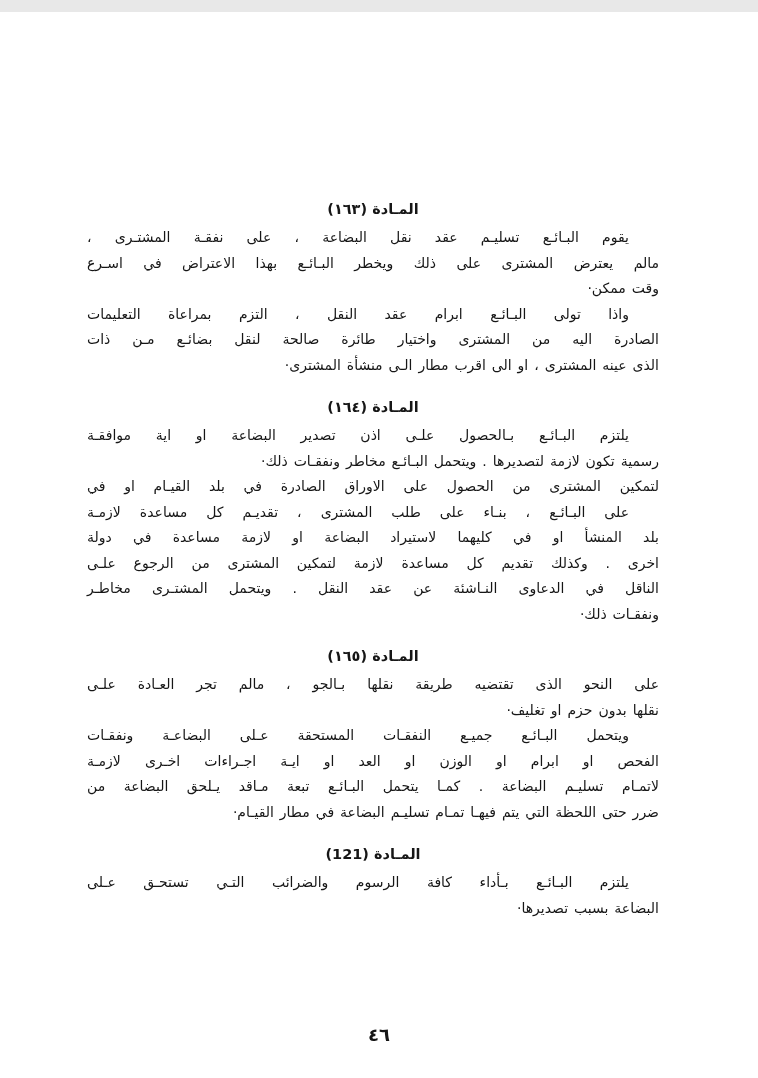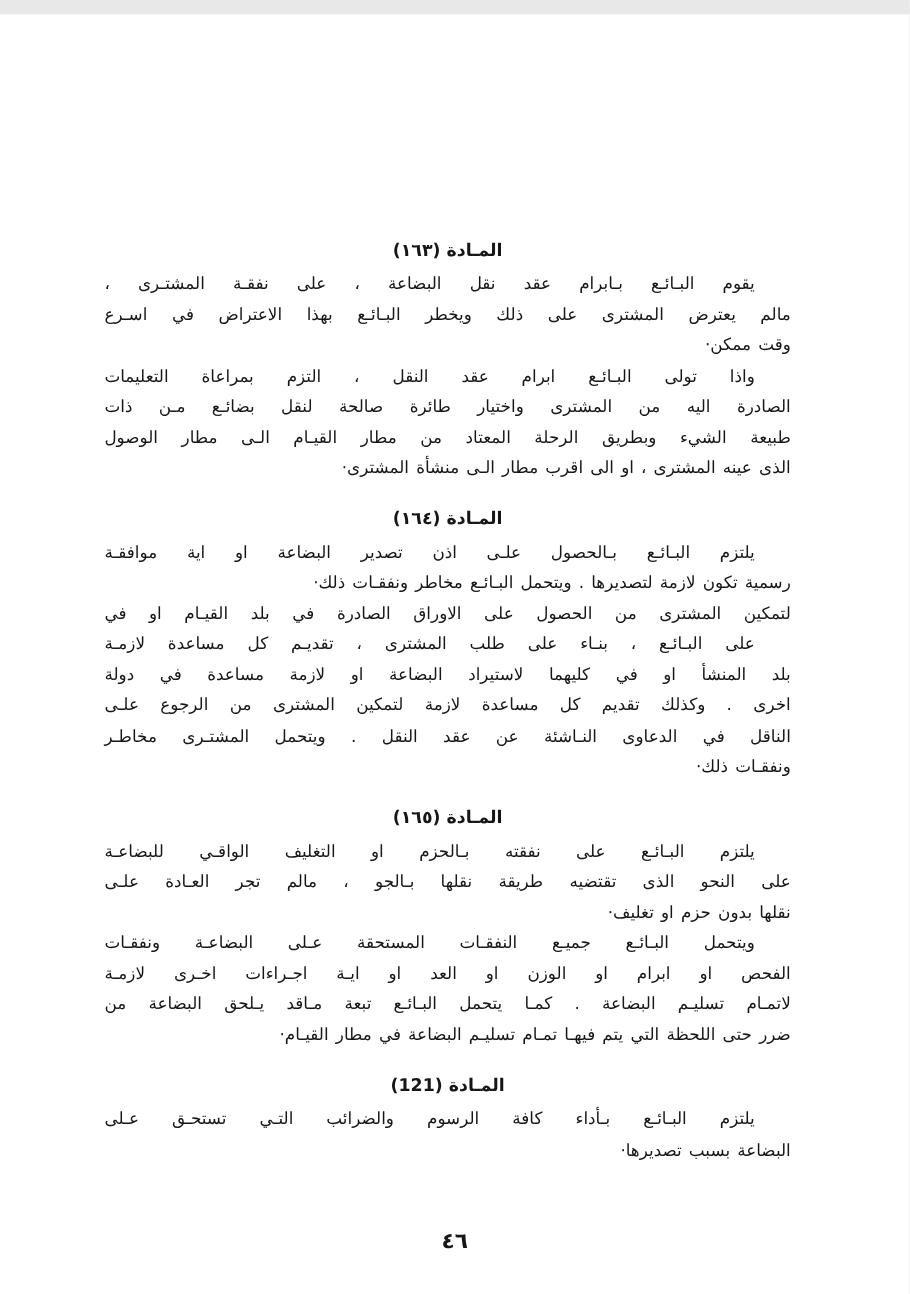--- a/index.html
+++ b/index.html
@@ -66,28 +66,27 @@
 </style>
 </head>
 <body>
 
 <div class="page">
   <div class="content">
 
     <section class="article">
       <h3 class="article-title">المـادة (١٦٣)</h3>
       <div class="paragraph">
-        <div class="line indent">يقوم البـائـع بـابرام عقد نقل البضاعة ، على نفقـة المشتـرى ،</div>
+        <div class="line indent">يقوم البـائـع تسليـم عقد نقل البضاعة ، على نفقـة المشتـرى ،</div>
         <div class="line">مالم يعترض المشترى على ذلك ويخطر البـائـع بهذا الاعتراض في اسـرع</div>
         <div class="line last">وقت ممكن·</div>
       </div>
       <div class="paragraph">
         <div class="line indent">واذا تولى البـائـع ابرام عقد النقل ، التزم بمراعاة التعليمات</div>
         <div class="line">الصادرة اليه من المشترى واختيار طائرة صالحة لنقل بضائـع مـن ذات</div>
-        <div class="line">طبيعة الشيء وبطريق الرحلة المعتاد من مطار القيـام الـى مطار الوصول</div>
         <div class="line last">الذى عينه المشترى ، او الى اقرب مطار الـى منشأة المشترى·</div>
       </div>
     </section>
 
     <section class="article">
       <h3 class="article-title">المـادة (١٦٤)</h3>
       <div class="paragraph">
         <div class="line indent">يلتزم البـائـع بـالحصول علـى اذن تصدير البضاعة او اية موافقـة</div>
         <div class="line last">رسمية تكون لازمة لتصديرها . ويتحمل البـائـع مخاطر ونفقـات ذلك·</div>
       </div>
@@ -97,21 +96,20 @@
         <div class="line">بلد المنشأ او في كليهما لاستيراد البضاعة او لازمة مساعدة في دولة</div>
         <div class="line">اخرى . وكذلك تقديم كل مساعدة لازمة لتمكين المشترى من الرجوع علـى</div>
         <div class="line">الناقل في الدعاوى النـاشئة عن عقد النقل . ويتحمل المشتـرى مخاطـر</div>
         <div class="line last">ونفقـات ذلك·</div>
       </div>
     </section>
 
     <section class="article">
       <h3 class="article-title">المـادة (١٦٥)</h3>
       <div class="paragraph">
-        <div class="line indent">يلتزم البـائـع على نفقته بـالحزم او التغليف الواقـي للبضاعـة</div>
         <div class="line">على النحو الذى تقتضيه طريقة نقلها بـالجو ، مالم تجر العـادة علـى</div>
         <div class="line last">نقلها بدون حزم او تغليف·</div>
       </div>
       <div class="paragraph">
         <div class="line indent">ويتحمل البـائـع جميـع النفقـات المستحقة عـلى البضاعـة ونفقـات</div>
         <div class="line">الفحص او ابرام او الوزن او العد او ايـة اجـراءات اخـرى لازمـة</div>
         <div class="line">لاتمـام تسليـم البضاعة . كمـا يتحمل البـائـع تبعة مـاقد يـلحق البضاعة من</div>
         <div class="line last">ضرر حتى اللحظة التي يتم فيهـا تمـام تسليـم البضاعة في مطار القيـام·</div>
       </div>
     </section>

